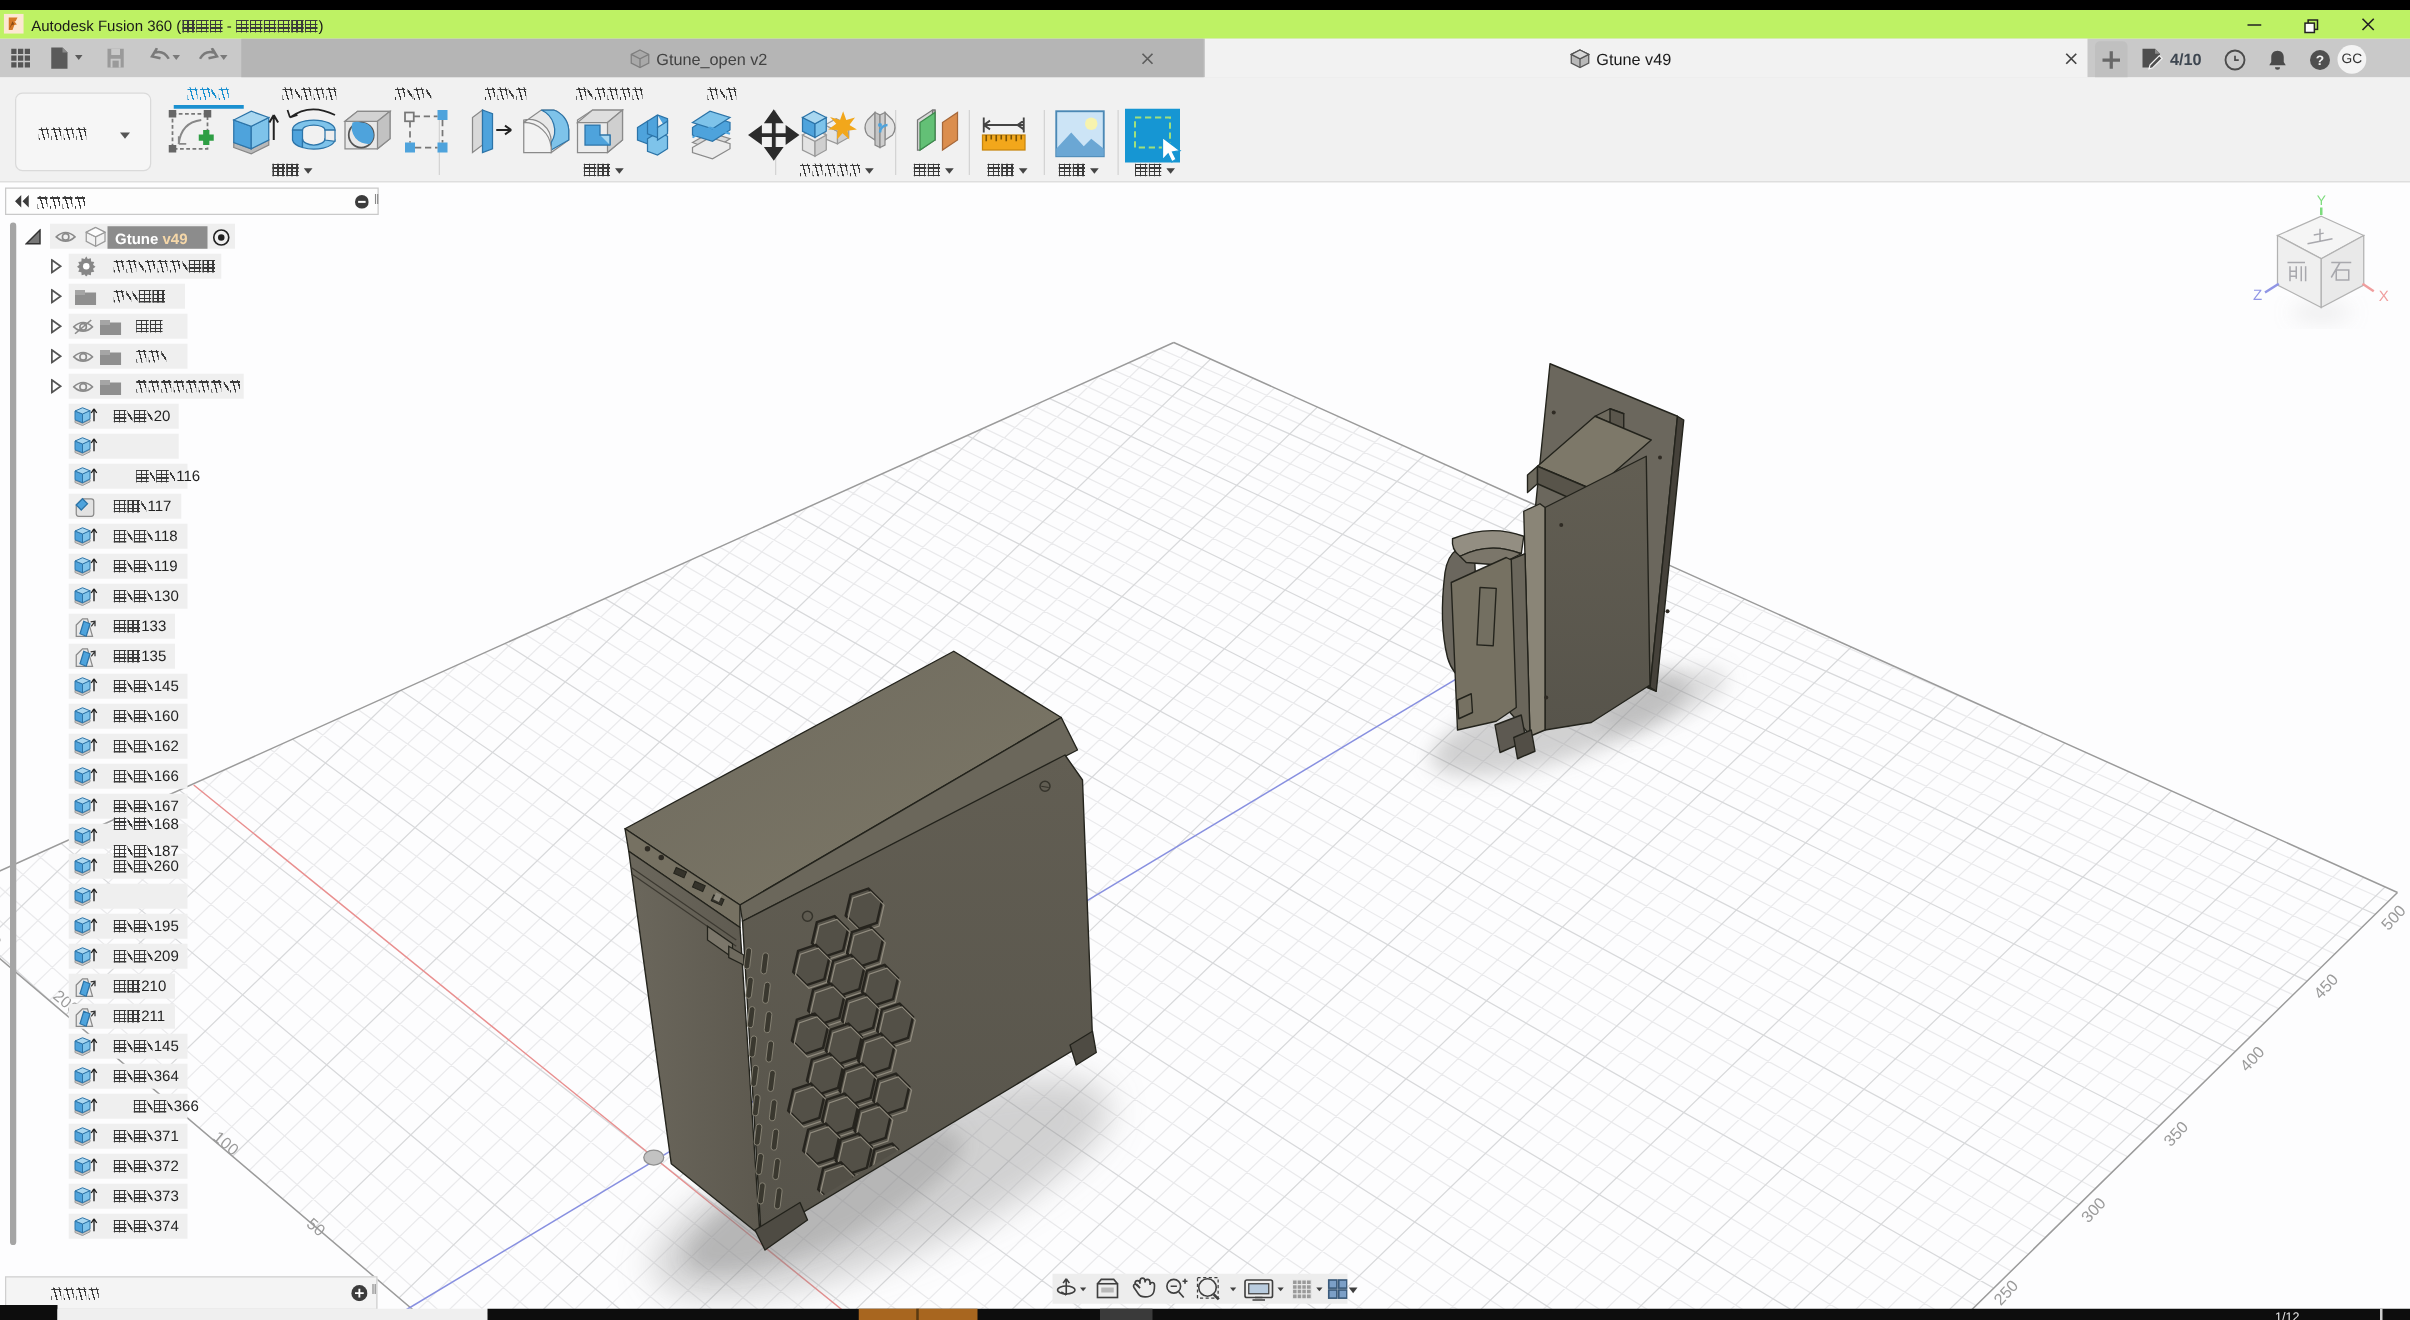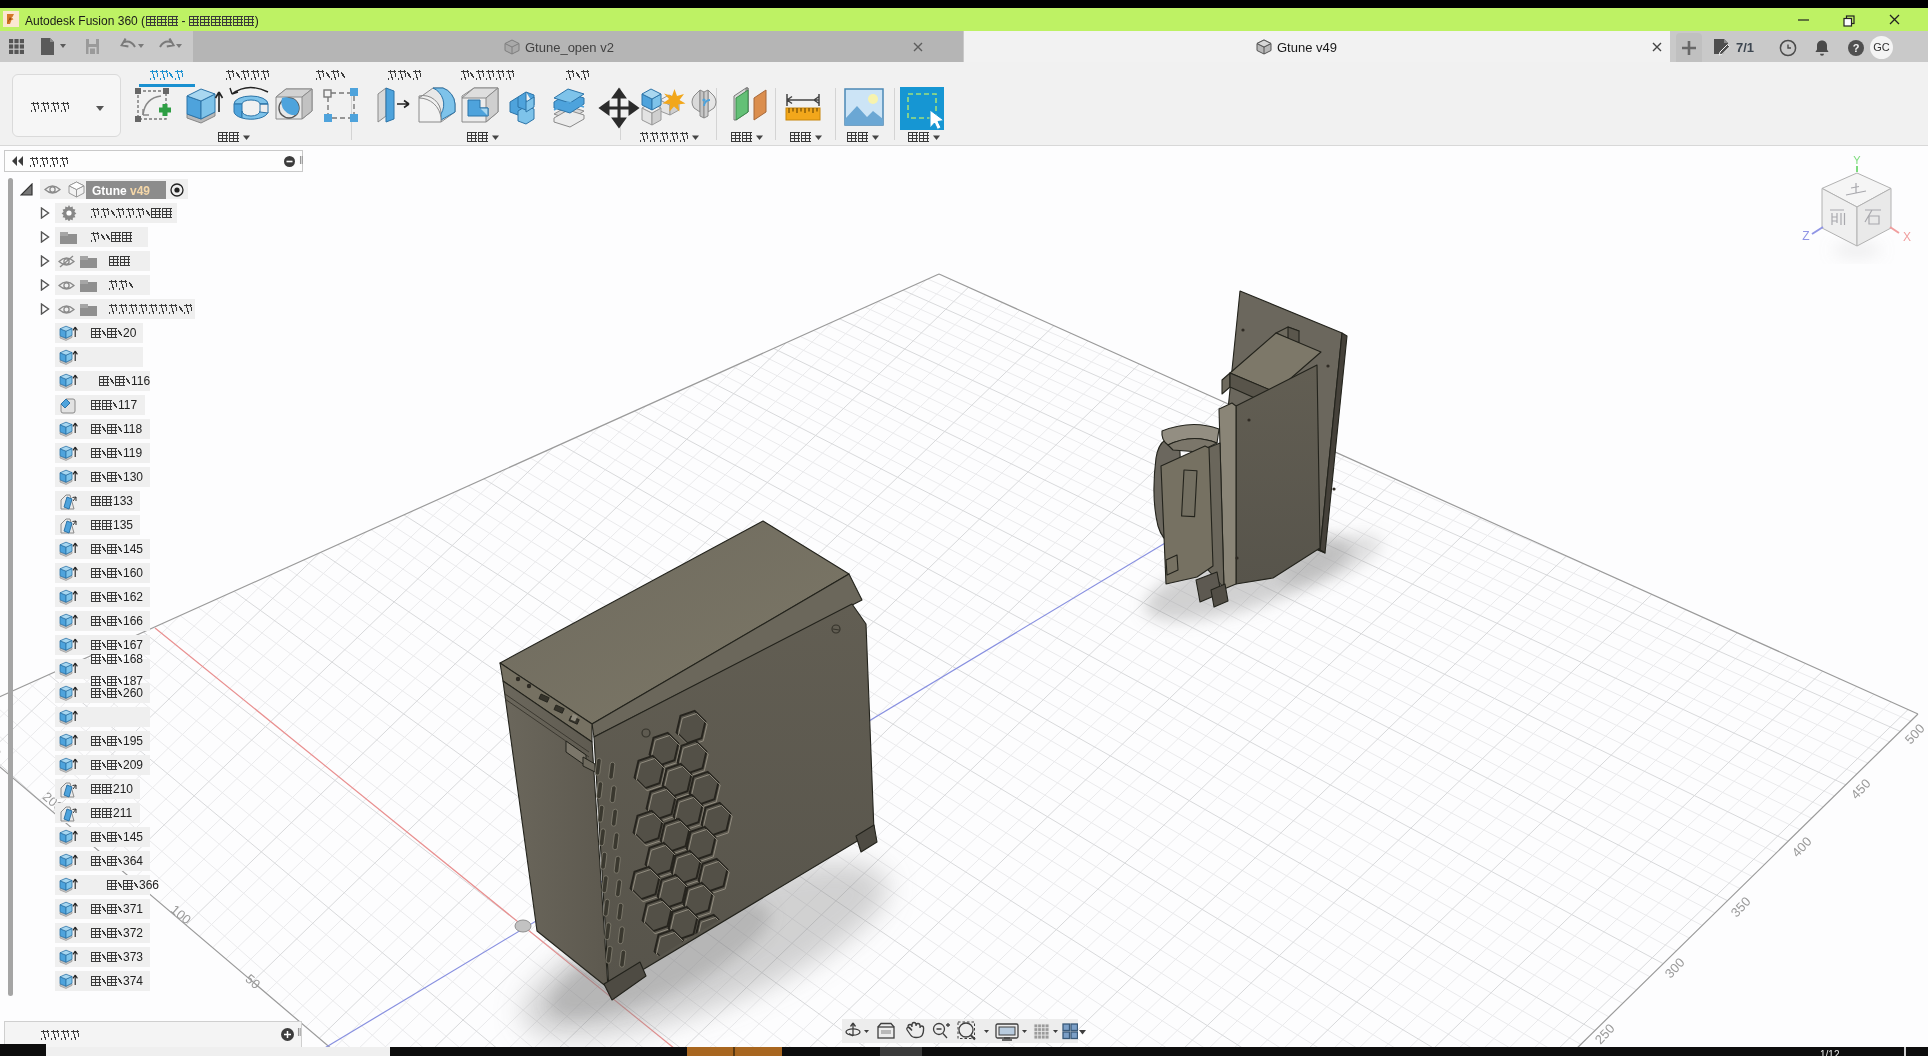--- a/index.html
+++ b/index.html
@@ -81,21 +81,21 @@
     </svg>
 <div class="ab" style="left:1676px;top:2px;width:26px;height:29px;background:#c0c0c0;border-radius:4px 4px 0 0"></div>
 <svg class="ab" style="left:1681px;top:9px" width="16" height="16">
       <path d="M8 1 v14 M1 8 h14" stroke="#686868" stroke-width="2.6"></path>
     </svg>
 <svg class="ab" style="left:1712px;top:7px" width="20" height="18" viewBox="0 0 20 18">
 <path d="M2 1 h10 l4 4 v4 l-5 7 H2 z" fill="#4e4e4e"></path>
 <path d="M12 1 l4 4 h-4 z" fill="#8a8a8a"></path>
 <path d="M8 14 l7.5 -7.5 2.2 2.2 -7.5 7.5 -3 0.8 z" fill="#4e4e4e" stroke="#f2f2f2" stroke-width="1"></path>
 </svg>
-<div class="ab" style="left:1736px;top:9px;font-size:13px;font-weight:bold;color:#3d4650">7/1</div>
+<div class="ab" style="left:1736px;top:9px;font-size:13px;font-weight:bold;color:#3d4650">4/10</div>
 <svg class="ab" style="left:1779px;top:8px" width="18" height="18" viewBox="0 0 18 18">
 <circle cx="9" cy="9" r="7.6" fill="none" stroke="#4b4b4b" stroke-width="1.5"></circle>
 <path d="M9 5.5 V9 H12" stroke="#4b4b4b" stroke-width="1.4" fill="none"></path>
 </svg>
 <svg class="ab" style="left:1813px;top:8px" width="18" height="18" viewBox="0 0 18 18">
 <path d="M9 1.5 c3 0 5 2.2 5 5 v4 l1.6 2.6 H2.4 L4 10.5 v-4 c0 -2.8 2 -5 5 -5 z" fill="#4a4a4a"></path>
 <path d="M7 14.8 a2 2 0 0 0 4 0 z" fill="#4a4a4a"></path>
 </svg>
 <svg class="ab" style="left:1847px;top:8px" width="18" height="18" viewBox="0 0 18 18">
 <circle cx="9" cy="9" r="8" fill="#4f4f4f"></circle>
@@ -654,21 +654,21 @@
   </svg>
 <div class="ab" style="left:90px;top:370px;font-size:12px;color:#222"><i class="k"></i><i class="s"></i><i class="k"></i><i class="s"></i><b style="margin-left:1px">21</b></div>
 <div class="ab" style="left:55px;top:371px;width:95px;height:20px;background:#efefef"></div>
 <svg class="ab" style="left:59px;top:373px" width="19" height="17" viewBox="0 0 19 17">
     <path d="M1 13 l6 2.4 6 -3 0 -1.8 -6 3 -6 -2.4 z" fill="#c9c9c9" stroke="#9a9a9a" stroke-width="0.8"></path>
     <path d="M1 3.8 l6 2.4 0 7 -6 -2.4 z" fill="#4ea3dc" stroke="#2c74a8" stroke-width="0.8"></path>
     <path d="M7 6.2 l6 -3 0 7 -6 3 z" fill="#7ec3ea" stroke="#2c74a8" stroke-width="0.8"></path>
     <path d="M1 3.8 l6 -2.6 6 2.4 -6 2.6 z" fill="#a9d7f0" stroke="#2c74a8" stroke-width="0.8"></path>
     <path d="M16.2 12 V2 m0 0 l-2.2 3.4 m2.2 -3.4 l2.2 3.4" stroke="#222" stroke-width="1.1" fill="none"></path>
   </svg>
-<div class="ab" style="left:98px;top:374px;font-size:12px;color:#222"><i class="k"></i><i class="s"></i><i class="k"></i><i class="s"></i><b style="margin-left:1px">116</b></div>
+<div class="ab" style="left:108px;top:374px;font-size:12px;color:#222"><i class="k"></i><i class="s"></i><i class="k"></i><i class="s"></i><b style="margin-left:1px">116</b></div>
 <div class="ab" style="left:55px;top:395px;width:90px;height:20px;background:#efefef"></div>
 <svg class="ab" style="left:60px;top:398px" width="16" height="16" viewBox="0 0 16 16">
     <path d="M1 6 L6 1 H13 a2 2 0 0 1 2 2 V13 a2 2 0 0 1 -2 2 H3 a2 2 0 0 1 -2 -2 z" fill="#e2e2e2" stroke="#8a8a8a"></path>
     <path d="M1 6 L6 1 l4 4 -5 5 z" fill="#4ea3dc" stroke="#2c74a8"></path>
   </svg>
 <div class="ab" style="left:90px;top:398px;font-size:12px;color:#222"><i class="k"></i><i class="k"></i><i class="s"></i><b style="margin-left:1px">117</b></div>
 <div class="ab" style="left:55px;top:419px;width:95px;height:20px;background:#efefef"></div>
 <svg class="ab" style="left:59px;top:421px" width="19" height="17" viewBox="0 0 19 17">
     <path d="M1 13 l6 2.4 6 -3 0 -1.8 -6 3 -6 -2.4 z" fill="#c9c9c9" stroke="#9a9a9a" stroke-width="0.8"></path>
     <path d="M1 3.8 l6 2.4 0 7 -6 -2.4 z" fill="#4ea3dc" stroke="#2c74a8" stroke-width="0.8"></path>

